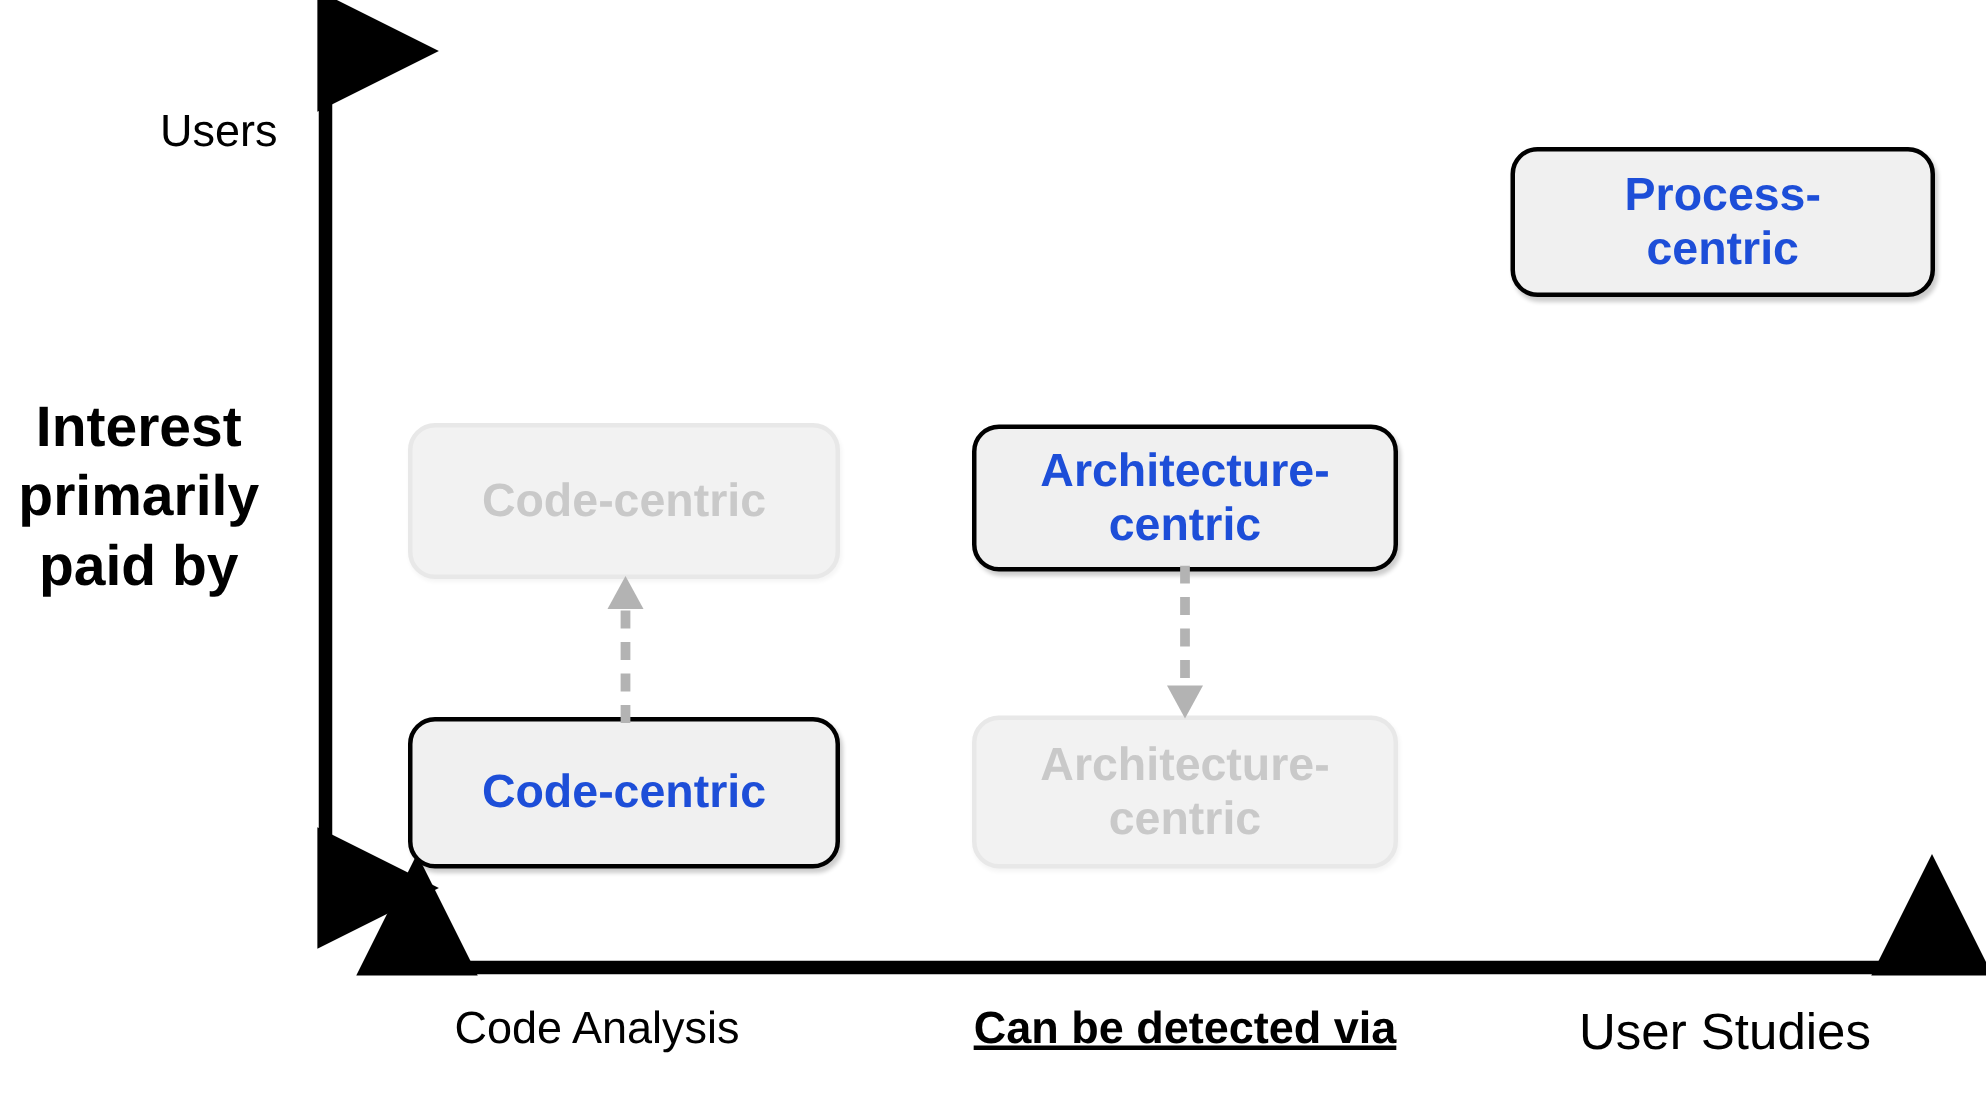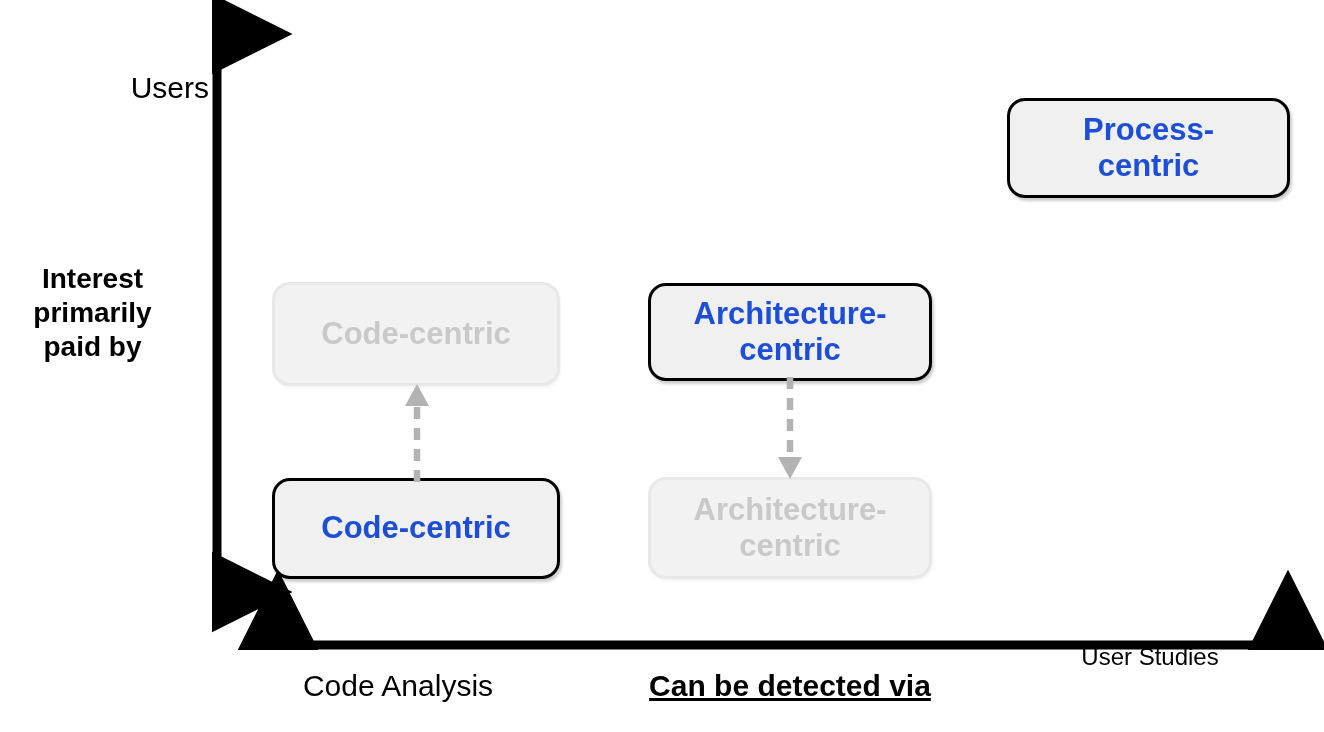--- a/index.html
+++ b/index.html
@@ -37,36 +37,35 @@
     white-space: pre-line;
     line-height: 1.18;
   }
   .y-top-label {
     left: 0px;
     top: 70px;
     width: 185px;
     text-align: right;
     font-size: 30px;
     font-weight: 400;
-    margin-left: 24px;
   }
   .y-bottom-label {
     left: 0px;
     top: 530px;
     width: 185px;
     text-align: right;
     font-size: 30px;
     font-weight: 400;
   }
   .y-axis-title {
     left: 0px;
     top: 262px;
     width: 185px;
     text-align: center;
-    font-size: 28px;
+    font-size: 38px;
     font-weight: 700;
     line-height: 1.22;
   }
   .x-left-label {
     left: 258px;
     top: 668px;
     width: 280px;
     text-align: center;
     font-size: 30px;
     font-weight: 400;
@@ -75,24 +74,24 @@
     left: 645px;
     top: 668px;
     width: 290px;
     text-align: center;
     font-size: 30px;
     font-weight: 700;
     text-decoration: underline;
   }
   .x-right-label {
     left: 1005px;
-    top: 643px;
+    top: 668px;
     width: 290px;
     text-align: center;
-    font-size: 24px;
+    font-size: 34px;
     font-weight: 400;
   }
 
   
   .node {
     position: absolute;
     box-sizing: border-box;
     display: flex;
     align-items: center;
     justify-content: center;

